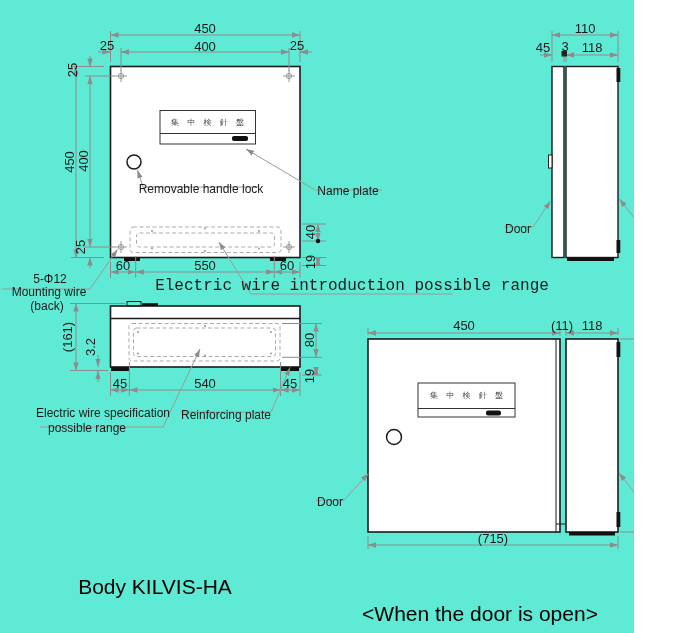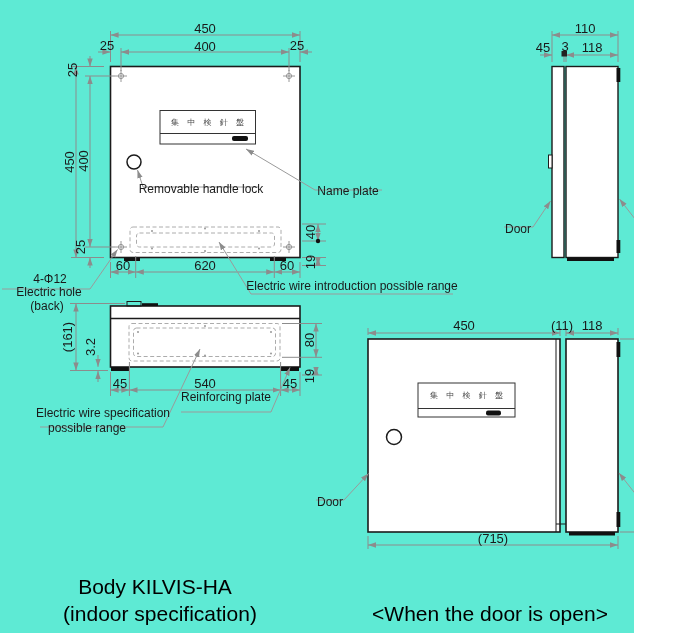--- a/index.html
+++ b/index.html
@@ -3,21 +3,21 @@
 <meta charset="utf-8">
 <style>
   html,body{margin:0;padding:0;background:#fff;}
   .canvas{position:relative;width:634px;height:633px;background:#5eead4;overflow:hidden;
           font-family:"Liberation Sans",sans-serif;}
   svg{position:absolute;left:0;top:0;}
   .t{position:absolute;transform:translate(-50%,-50%);white-space:nowrap;color:#1a1a1a;}
   .rot{transform:translate(-50%,-50%) rotate(-90deg);}
   .num{font-size:13px;}
   .lbl{font-size:12px;margin-top:9px;}
-  .lbl-sm{font-size:12px;}
+  .lbl-sm{font-size:16px;font-family:Liberation Mono, monospace;}
   .jp{font-size:8px;color:#4a4a4a;letter-spacing:3px;}
   .cap{font-size:21px;color:#000;}
 </style>
 </head>
 <body>
 
 <div class="canvas">
 
 <svg width="686" height="633" viewBox="0 0 686 633">
   <defs>
@@ -202,56 +202,55 @@
 
 <span class="t num" style="left:205px;top:28px">450</span>
 <span class="t num" style="left:205px;top:46px">400</span>
 <span class="t num" style="left:107px;top:45px">25</span>
 <span class="t num" style="left:297px;top:45px">25</span>
 <span class="t num rot" style="left:72px;top:70px">25</span>
 <span class="t num rot" style="left:69px;top:162px">450</span>
 <span class="t num rot" style="left:83px;top:161px">400</span>
 <span class="t num rot" style="left:80px;top:247px">25</span>
 <span class="t num" style="left:123px;top:265px">60</span>
-<span class="t num" style="left:205px;top:265px">620</span>
+<span class="t num" style="left:205px;top:265px">550</span>
 <span class="t num" style="left:287px;top:265px">60</span>
 <span class="t num rot" style="left:310px;top:232px">40</span>
 <span class="t num rot" style="left:310px;top:262px">19</span>
 <span class="t jp" style="left:209px;top:121.5px">集 中 検 針 盤</span>
 <span class="t lbl" style="left:201px;top:180px">Removable handle lock</span>
 <span class="t lbl" style="left:348px;top:182px">Name plate</span>
-<span class="t lbl" style="left:50px;top:270px">4-Φ12</span>
-<span class="t lbl" style="left:49px;top:283px">Electric hole</span>
+<span class="t lbl" style="left:50px;top:270px">5-Φ12</span>
+<span class="t lbl" style="left:49px;top:283px">Mounting wire</span>
 <span class="t lbl" style="left:47px;top:297px">(back)</span>
 <span class="t lbl-sm" style="left:352px;top:286px">Electric wire introduction possible range</span>
 
 <span class="t num rot" style="left:67px;top:337px">(161)</span>
 <span class="t num rot" style="left:90px;top:347px">3.2</span>
 <span class="t num" style="left:120px;top:383px">45</span>
 <span class="t num" style="left:205px;top:383px">540</span>
 <span class="t num" style="left:290px;top:383px">45</span>
 <span class="t num rot" style="left:309px;top:340px">80</span>
 <span class="t num rot" style="left:309px;top:376px">19</span>
 <span class="t lbl" style="left:103px;top:404px">Electric wire specification</span>
 <span class="t lbl" style="left:87px;top:419px">possible range</span>
-<span class="t lbl" style="left:226px;top:388px">Reinforcing plate</span>
+<span class="t lbl" style="left:226px;top:406px">Reinforcing plate</span>
 
 <span class="t num" style="left:585px;top:28px">110</span>
 <span class="t num" style="left:543px;top:47px">45</span>
 <span class="t num" style="left:565px;top:46px">3</span>
 <span class="t num" style="left:592px;top:47px">118</span>
 <span class="t lbl" style="left:518px;top:220px">Door</span>
 <span class="t lbl" style="left:656px;top:221px">Body</span>
 
 <span class="t num" style="left:464px;top:325px">450</span>
 <span class="t num" style="left:562px;top:325px">(11)</span>
 <span class="t num" style="left:592px;top:325px">118</span>
 <span class="t num rot" style="left:655px;top:436px">450</span>
 <span class="t num" style="left:493px;top:538px">(715)</span>
 <span class="t jp" style="left:468px;top:395px">集 中 検 針 盤</span>
 <span class="t lbl" style="left:330px;top:493px">Door</span>
 <span class="t lbl" style="left:655px;top:494px">Body</span>
 
 <span class="t cap" style="left:155px;top:587px">Body KILVIS-HA</span>
-<span class="t cap" style="left:160px;top:614px">(indoor specification)</span>
-<span class="t cap" style="left:490px;top:614px">&lt;When the door is open&gt;</span>
+<span class="t cap" style="left:480px;top:614px">&lt;When the door is open&gt;</span>
 
 </div>
 
 </body></html>

